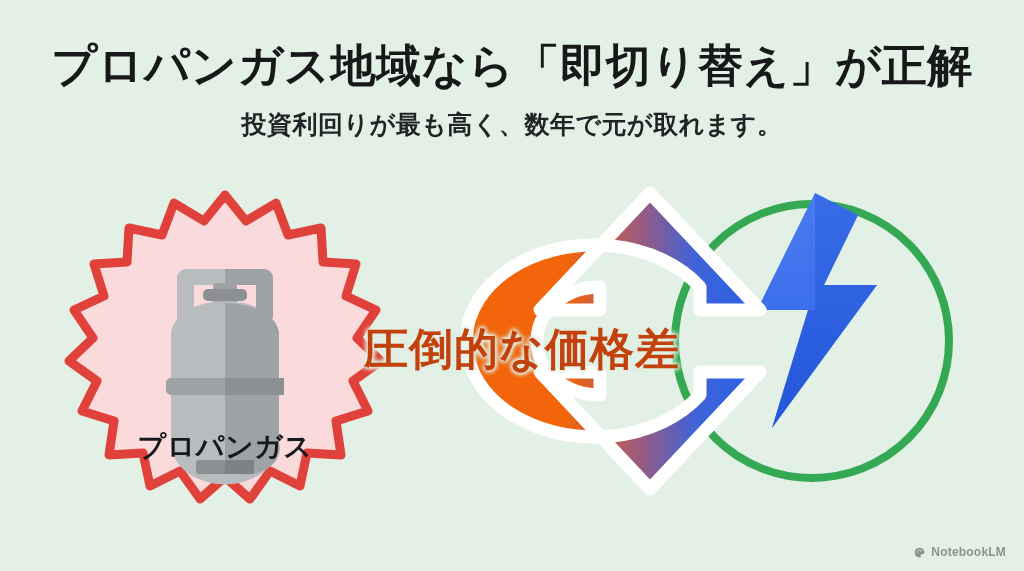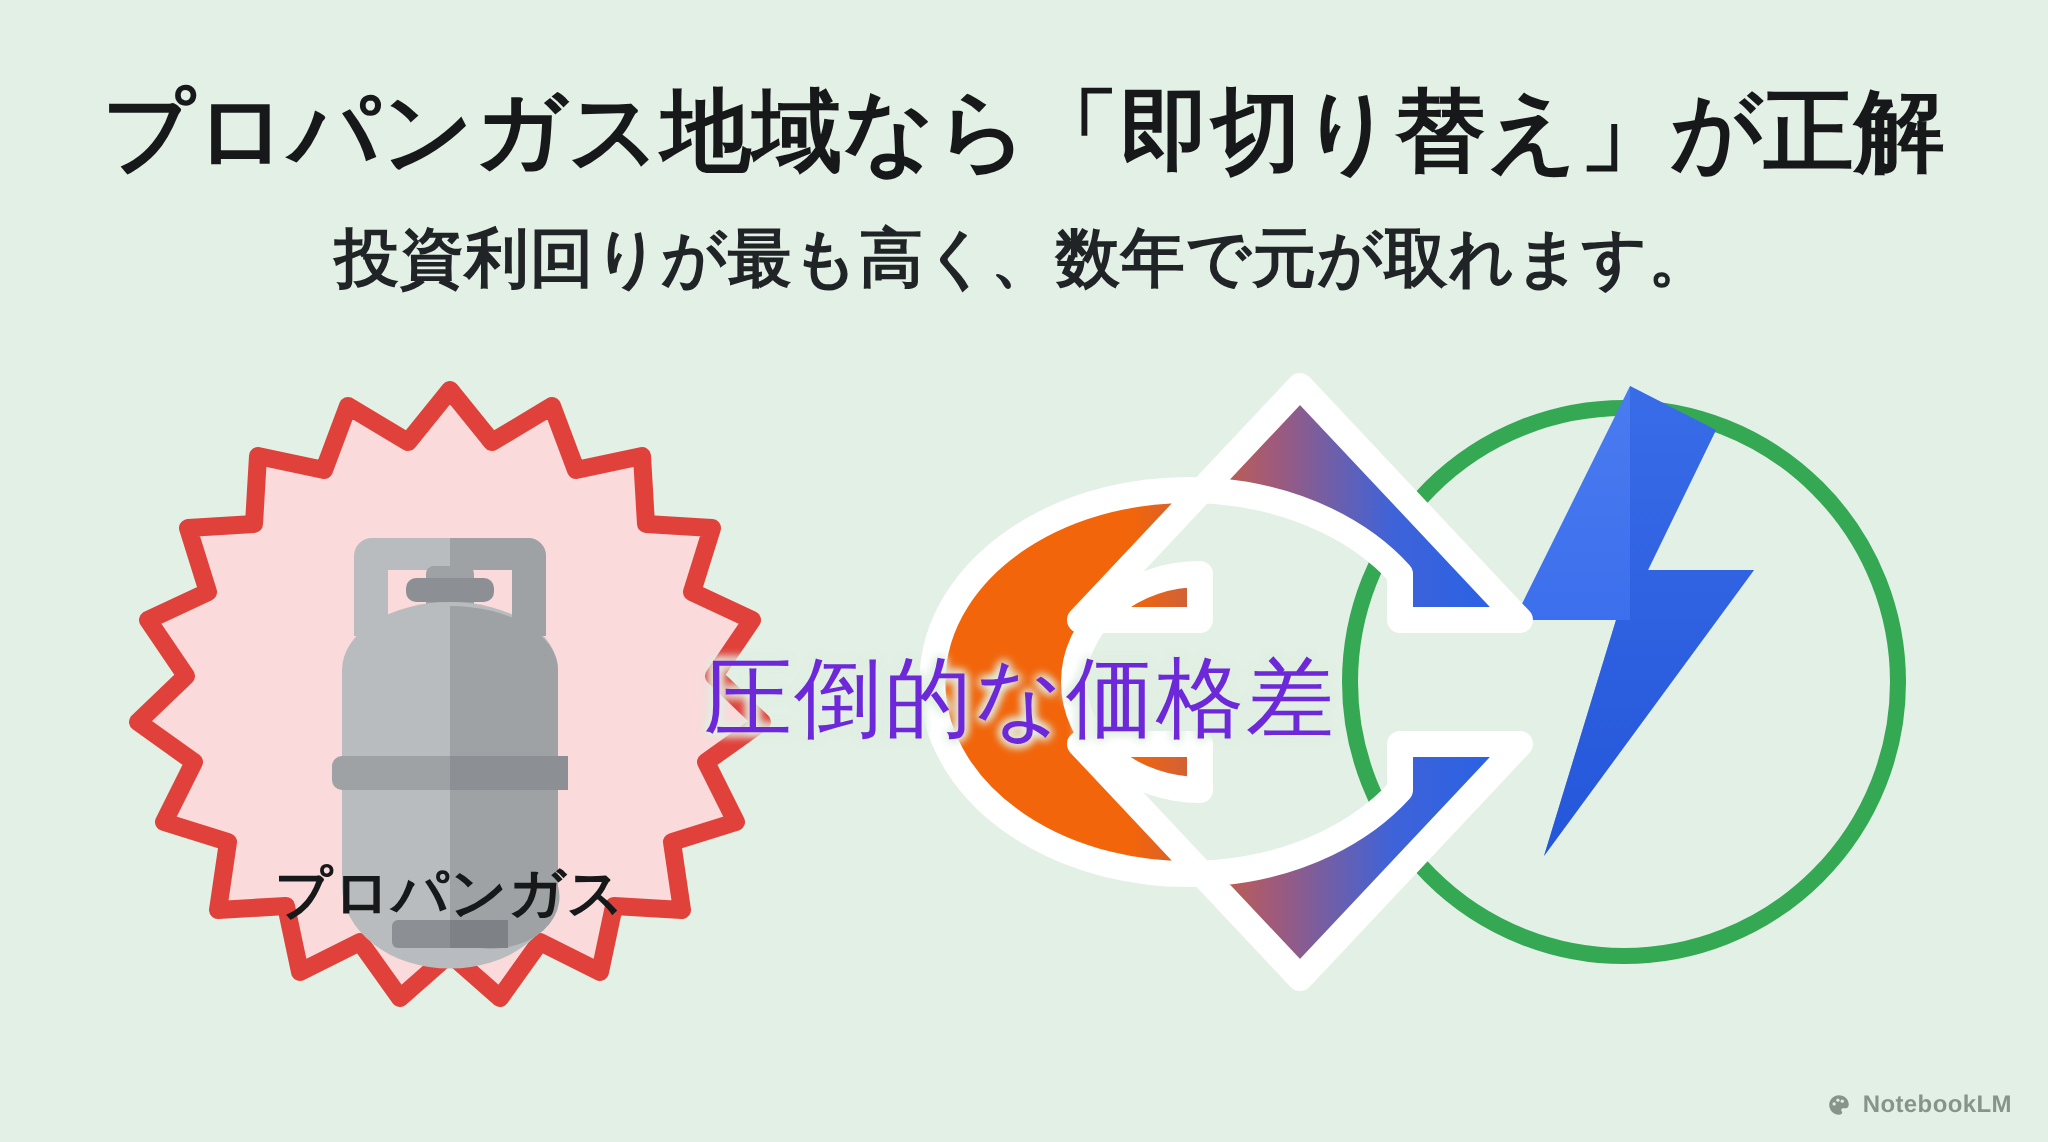--- a/index.html
+++ b/index.html
@@ -30,21 +30,21 @@
   #slide-title {
     font-size: 45px;
     font-weight: bold;
     color: #16181a;
     letter-spacing: 0.5px;
     line-height: 1.15;
     margin: 0;
     white-space: nowrap;
   }
   #slide-subtitle {
-    font-size: 32px;
+    font-size: 25px;
     font-weight: bold;
     color: #212426;
     letter-spacing: 0.5px;
     margin: 16px 0 0 0;
     white-space: nowrap;
   }
 
   
   #diagram-stage {
     position: absolute;
@@ -79,24 +79,24 @@
     top: 255px;
     width: 176px;
   }
 
   
   #center-label {
     position: absolute;
     left: 352px;
     top: 145px;
     width: 340px;
-    text-align: left;
+    text-align: center;
     font-size: 44px;
-    font-weight: normal;
-    color: #6d28d9;
+    font-weight: bold;
+    color: #c2410c;
     letter-spacing: 1px;
     white-space: nowrap;
     text-shadow: 0 2px 4px rgba(226,240,228,0.95),
                  0 -2px 4px rgba(226,240,228,0.95),
                  2px 0 4px rgba(226,240,228,0.95),
                  -2px 0 4px rgba(226,240,228,0.95);
   }
 
   
   #watermark {

